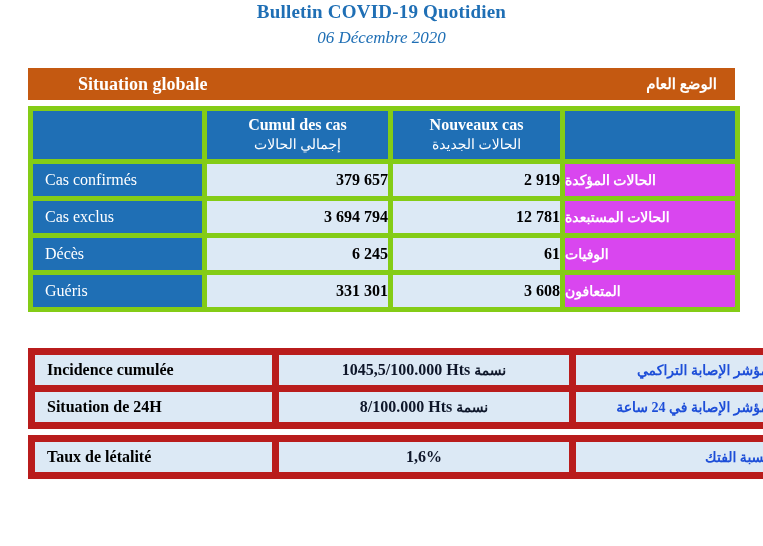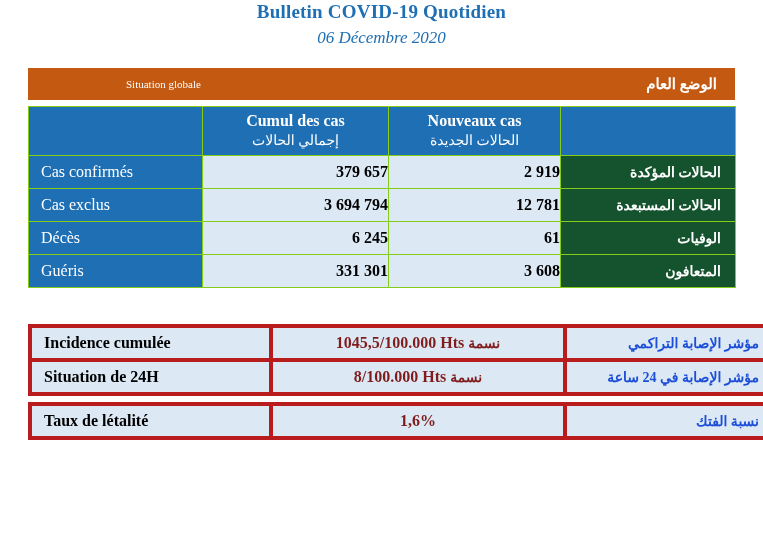--- a/index.html
+++ b/index.html
@@ -45,37 +45,37 @@
     background: #c45911;
     color: #ffffff;
     height: 32px;
     display: flex;
     align-items: center;
     justify-content: space-between;
     padding: 0 18px;
     box-sizing: border-box;
   }
   .banner .fr {
-    font-weight: normal;
-    font-size: 11px;
-    margin-left: 80px;
+    font-weight: bold;
+    font-size: 18px;
+    margin-left: 32px;
   }
   .banner .ar {
     font-weight: bold;
     font-size: 15px;
     direction: rtl;
   }
   table.main {
     border-collapse: collapse;
     width: 707px;
     margin: 6px 28px 0 28px;
     table-layout: fixed;
   }
   table.main td {
-    border: 1px solid #84cc16;
+    border: 5px solid #84cc16;
     padding: 0;
     height: 32px;
   }
   .col-label { width: 174px; }
   .col-val1  { width: 186px; }
   .col-val2  { width: 172px; }
   .col-ar    { width: 175px; }
 
   .hdr-cell {
     background: #1f6fb5;
@@ -99,25 +99,25 @@
   }
   .lbl-cell {
     background: #1f6fb5;
     color: #ffffff;
     font-weight: normal;
     font-size: 16px;
     padding-left: 12px !important;
     vertical-align: middle;
   }
   .ar-cell {
-    background: #14532d;
-    color: #ffffff;
-    font-weight: bold;
-    font-size: 14px;
-    text-align: right;
+    background: #d946ef;
+    color: #ffffff;
+    font-weight: bold;
+    font-size: 14px;
+    text-align: left;
     padding-right: 14px !important;
     direction: rtl;
     vertical-align: middle;
   }
   .val-cell {
     background: #dce9f5;
     color: #000000;
     font-weight: bold;
     font-size: 16px;
     text-align: right;
@@ -125,36 +125,36 @@
   }
 
   
   table.ind {
     border-collapse: collapse;
     width: 707px;
     margin: 6px 28px 0 28px;
     table-layout: fixed;
   }
   table.ind td {
-    border: 4px solid #b91c1c;
+    border: 7px solid #b91c1c;
     padding: 0;
     height: 30px;
   }
   .ind-label {
     background: #dce9f5;
     color: #000000;
     font-weight: bold;
     font-size: 16px;
     padding-left: 12px !important;
     vertical-align: middle;
     width: 225px;
   }
   .ind-value {
     background: #dce9f5;
-    color: #7f1d1d;
+    color: #0f172a;
     font-weight: bold;
     font-size: 16px;
     text-align: center;
     vertical-align: middle;
     width: 290px;
   }
   .ind-ar {
     background: #dce9f5;
     color: #1d4ed8;
     font-weight: bold;

